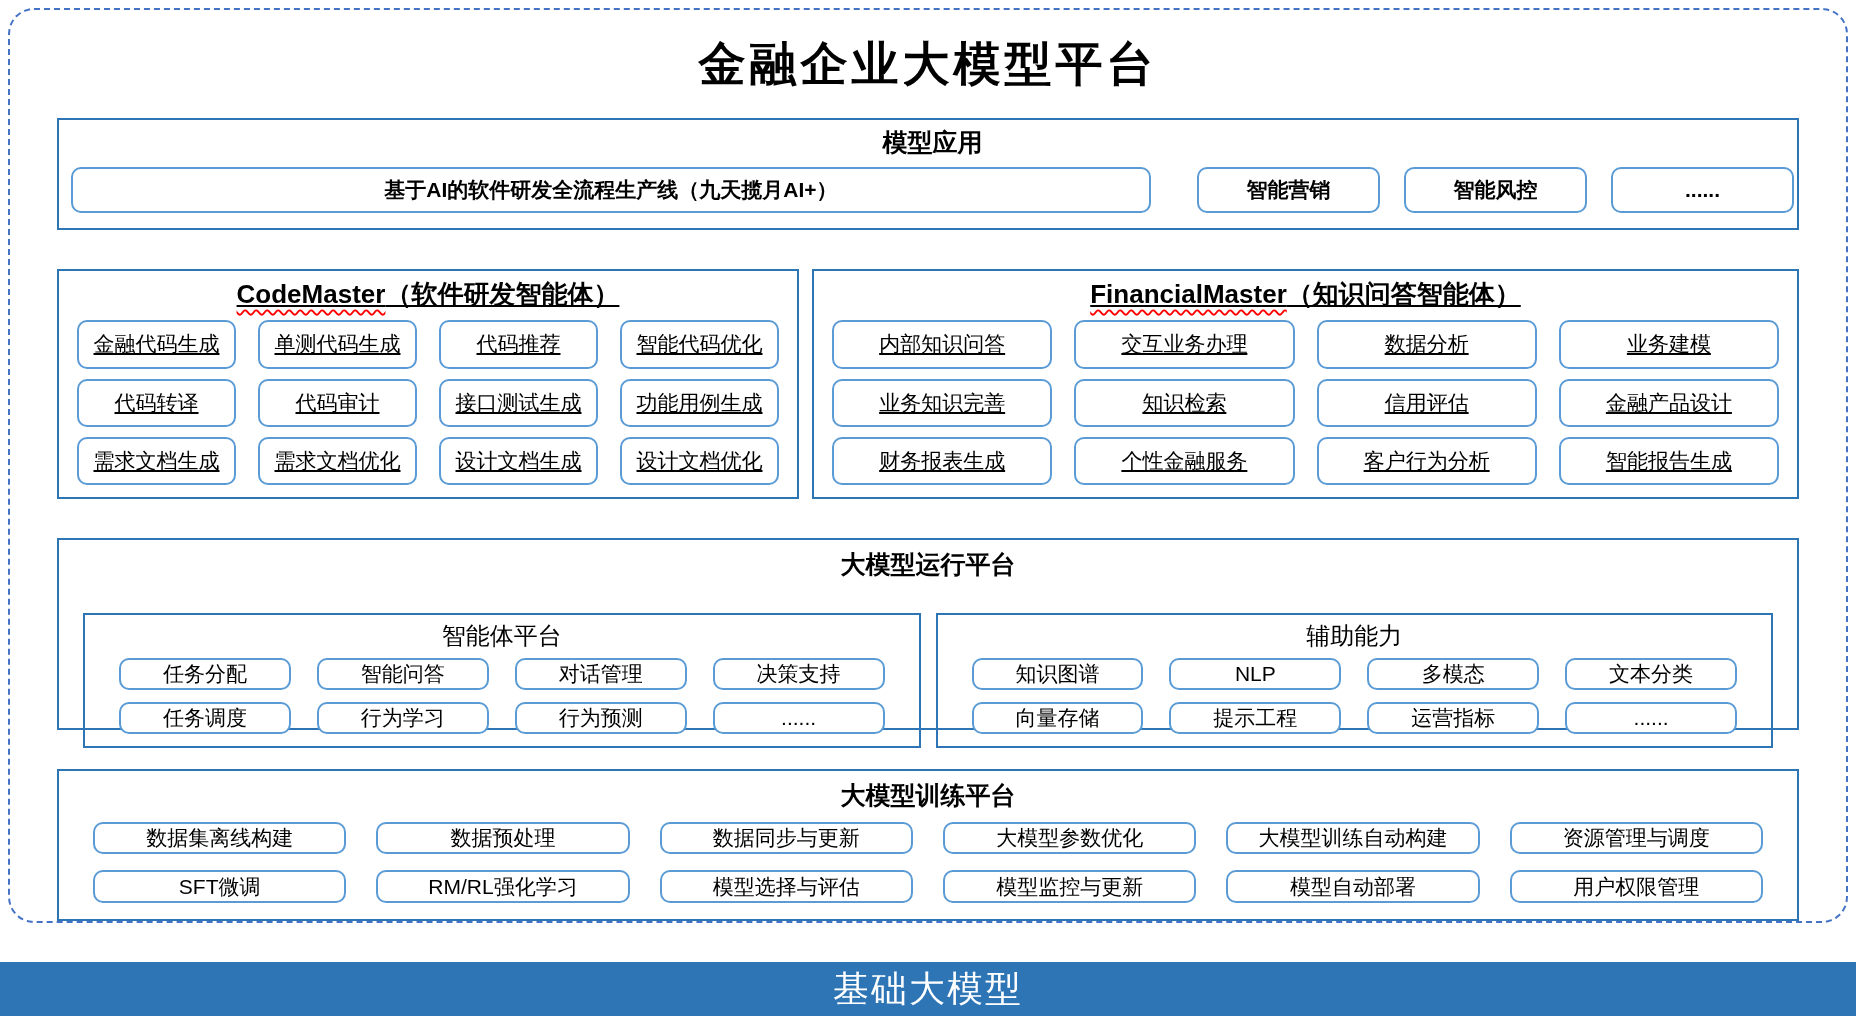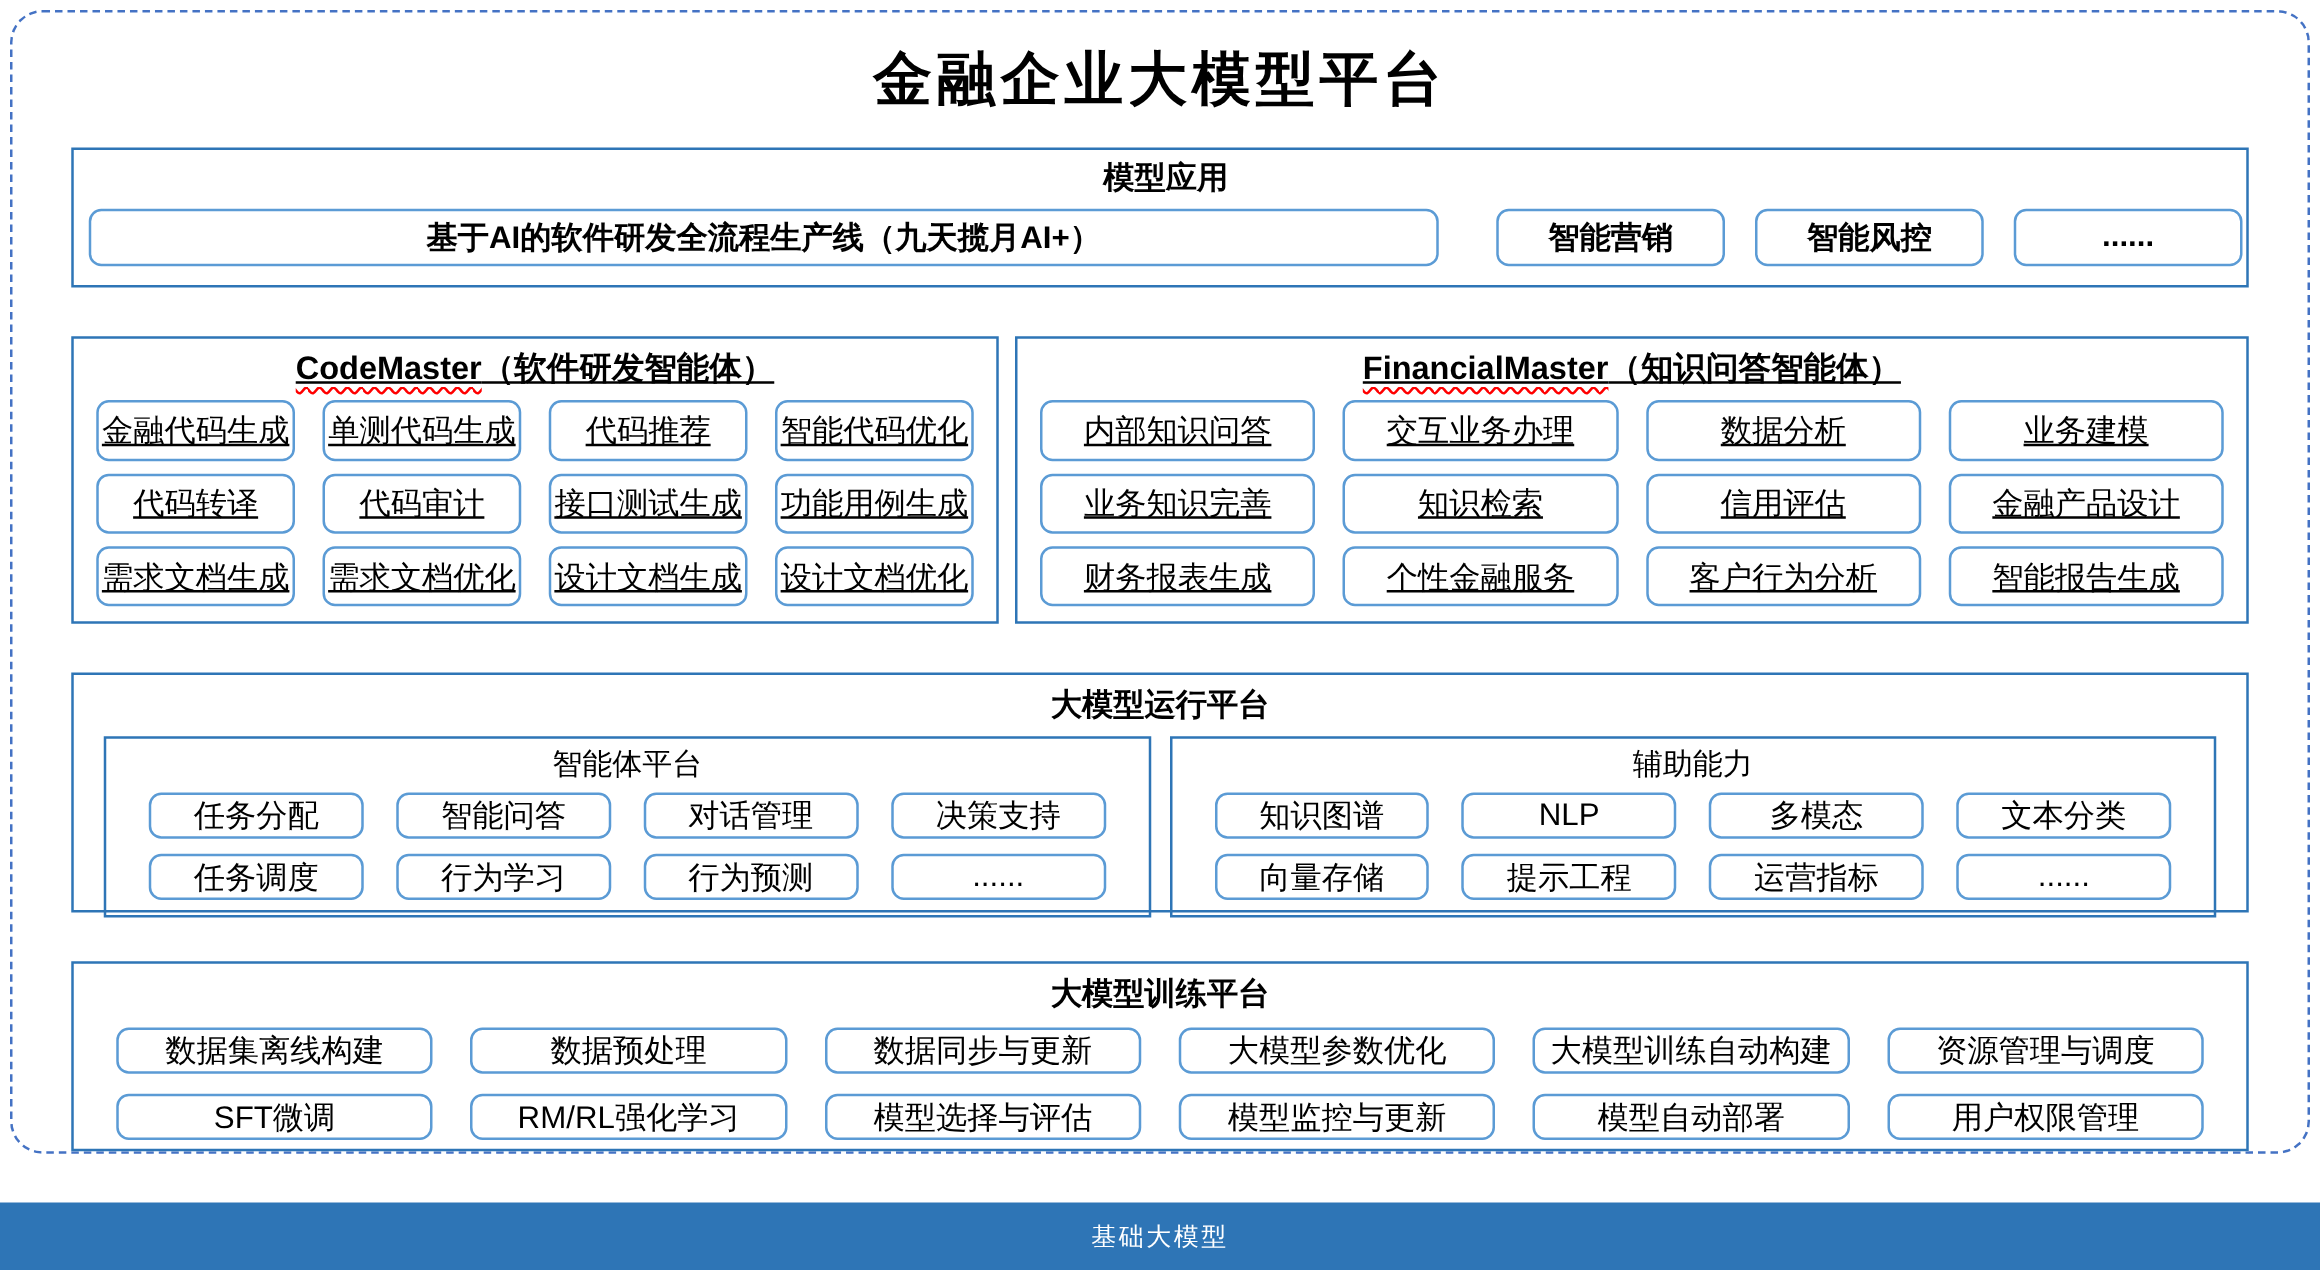--- a/index.html
+++ b/index.html
@@ -25,55 +25,55 @@
     border:2px solid var(--border-strong);
     margin:0 47px;background:#fff;
   }
   
   .sec-app{margin-top:10px;height:112px;padding:6px 3px 10px 12px;}
   .sec-header{ text-align:center;font-weight:bold;font-size:25px;line-height:1.3;}
   .app-row{display:flex;gap:24px;margin-top:8px;height:46px;}
   .btn{
     border:2px solid var(--border-light);border-radius:10px;background:#fff;
     display:flex;align-items:center;justify-content:center;
-    font-size:25px;white-space:nowrap;overflow:hidden;
+    font-size:21px;white-space:nowrap;overflow:hidden;
   }
   .app-main-btn{flex:1;font-weight:bold;margin-right:22px;}
   .app-small-btn{width:183px;font-weight:bold;}
   
   .agents-row{display:flex;gap:13px;margin:26px 47px 0 47px;height:230px;}
   .agent-box{border:2px solid var(--border-strong);padding:6px 14px 12px 14px;
     display:flex;flex-direction:column;text-decoration:underline;}
   .agent-box.left{width:742px;}
   .agent-box.right{flex:1;}
   .agent-title{text-align:center;font-weight:bold;font-size:26px;line-height:1.35;}
   .wavy{text-decoration:underline wavy #FF0000;text-decoration-thickness:2px;
     text-underline-offset:6px;text-decoration-skip-ink:none;}
   .grid-4{flex:1;display:grid;grid-template-columns:repeat(4,1fr);
     gap:10px 22px;margin-top:8px;padding:0 4px;}
   
   .sec-run{margin-top:26px;height:192px;padding:8px 24px 14px 24px;
-    display:flex;flex-direction:column;}
+    display:flex;flex-direction:column;gap:24px;}
   .run-inner{flex:1;display:flex;gap:15px;margin-top:8px;}
   .sub-box{flex:1;border:2px solid var(--border-strong);
     display:flex;flex-direction:column;padding:4px 34px 12px 34px;}
   .sub-title{text-align:center;font-size:24px;line-height:1.4;}
   .grid-4b{flex:1;display:grid;grid-template-columns:repeat(4,1fr);
     gap:12px 26px;margin-top:6px;}
   
   .sec-train{margin-top:26px;height:152px;padding:8px 34px 16px 34px;
     display:flex;flex-direction:column;}
   .grid-6{flex:1;display:grid;grid-template-columns:repeat(6,1fr);
     gap:16px 30px;margin-top:10px;}
   
   .base-bar{
     position:absolute;left:0;top:962px;width:1856px;height:54px;
     background:var(--bar-blue);display:flex;align-items:center;justify-content:center;
   }
-  .base-bar span{color:#fff;font-size:20px;letter-spacing:2px;}
+  .base-bar span{color:#fff;font-size:36px;letter-spacing:2px;}
 </style>
 </head>
 <body>
 
 <div class="dashed-frame">
 
   <h1 class="main-title">金融企业大模型平台</h1>
 
   <div class="section sec-app">
     <div class="sec-header">模型应用</div>

